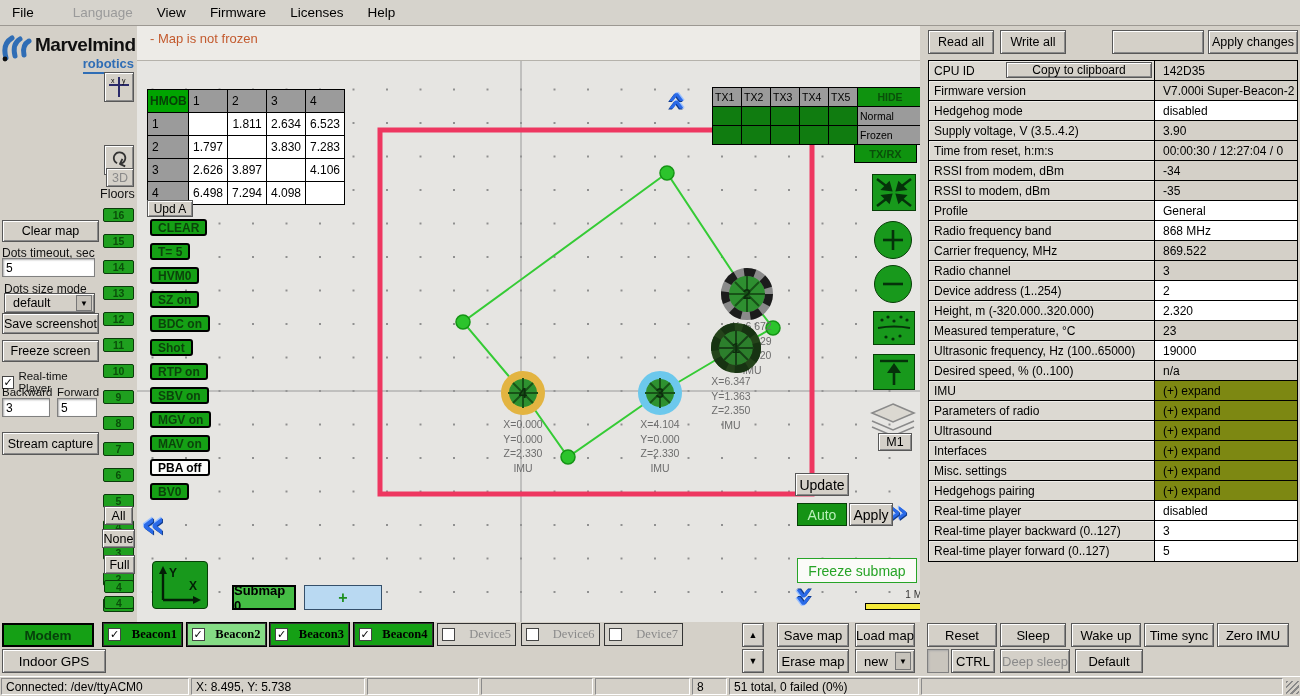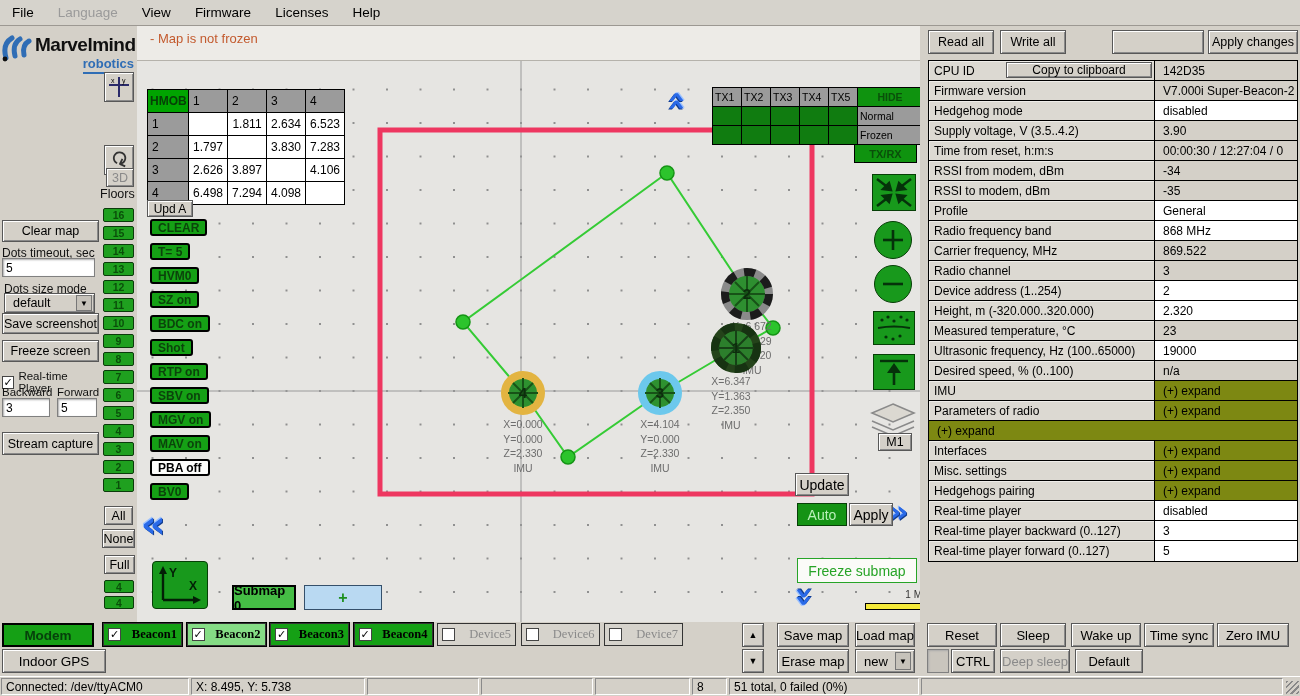--- a/index.html
+++ b/index.html
@@ -11,34 +11,34 @@
   
   .btn { background:#d4d0c8; border:1px solid #585858; box-shadow:inset 1px 1px 0 #ffffff, inset -1px -1px 0 #8a8a8a;
          display:flex; align-items:center; justify-content:center; font-size:12.5px; color:#000; cursor:default; }
   .btn.disabled { color:#8a8a8a; }
   .sunken { background:#fff; border:1px solid #808080; box-shadow:inset 1px 1px 2px #aaa; }
   .lbl { font-size:12px; color:#111; }
 
   
   #menubar { position:absolute; left:0; top:0; width:1300px; height:26px; background:#d6d3cc;
              border-bottom:1px solid #9c9892; display:flex; align-items:center; gap:24px; padding-left:12px; font-size:13.5px; }
-  #menubar .mi.dim { color:#9a9a9a; }
+  #menubar .mi.dim { color:#9a9a9a;margin-left:15px; }
 
   
   #logo { position:absolute; left:2px; top:28px; width:134px; height:58px; }
   #logo .brand { position:absolute; left:33px; top:6px; font-size:19px; font-weight:bold; color:#101010; letter-spacing:-0.5px; }
   #logo .sub { position:absolute; right:2px; top:28px; font-size:13px; font-weight:bold; color:#2f6db5; border-bottom:2px solid #2f6db5; padding-bottom:1px; }
 
   
   .ltool { position:absolute; left:2px; width:97px; }
   .small-input { height:19px; font-size:12px; padding-left:3px; font-family:inherit; }
   .cb { display:inline-block; width:13px; height:13px; background:#fff; border:1px solid #444; font-size:11px; line-height:11px; text-align:center; color:#000; }
 
   
-  #floors-col { position:absolute; left:103px; top:208px; width:31px; display:flex; flex-direction:column; gap:4px; }
+  #floors-col { position:absolute; left:103px; top:208px; width:31px; display:flex; flex-direction:column; gap:12px; }
   .floor-btn { height:14px; background:#1fa01f; border:1px solid #0b3b0b; border-radius:2px; color:#0a4f0a;
                font-size:10.5px; font-weight:bold; display:flex; align-items:center; justify-content:center; }
 
   
   #map-msgbar { position:absolute; left:137px; top:26px; width:783px; height:34px; background:#edebe7; }
   #map-msg { position:absolute; left:13px; top:5px; color:#c35a2e; font-size:13px; }
   #canvas { position:absolute; left:137px; top:60px; width:783px; height:562px; background:#e6e5e2; overflow:hidden;
             border-top:1px solid #b5b2ab;
             background-image:radial-gradient(circle,#8f8f8f 1px, transparent 1.4px);
             background-size:33.5px 33.5px; background-position:-1.25px 11.75px; }
@@ -591,20 +591,21 @@
           <div class="rlabel">IMU</div>
           <div class="rvalue v-olive">(+) expand</div>
         </div>
 
         <div class="rrow">
           <div class="rlabel">Parameters of radio</div>
           <div class="rvalue v-olive">(+) expand</div>
         </div>
 
         <div class="rrow">
+          <div class="rlabel">Ultrasound</div>
           <div class="rvalue v-olive">(+) expand</div>
         </div>
 
         <div class="rrow">
           <div class="rlabel">Interfaces</div>
           <div class="rvalue v-olive">(+) expand</div>
         </div>
 
         <div class="rrow">
           <div class="rlabel">Misc. settings</div>

